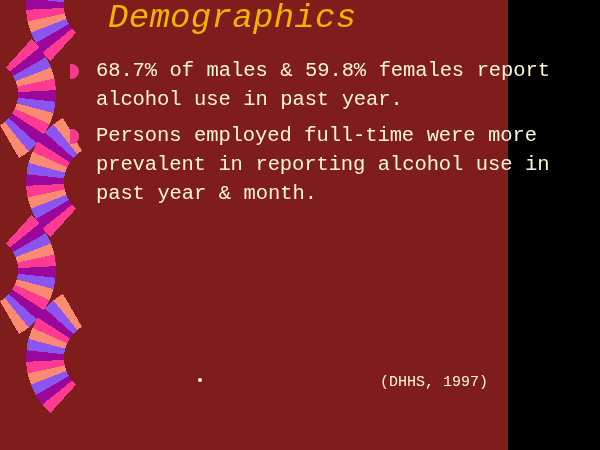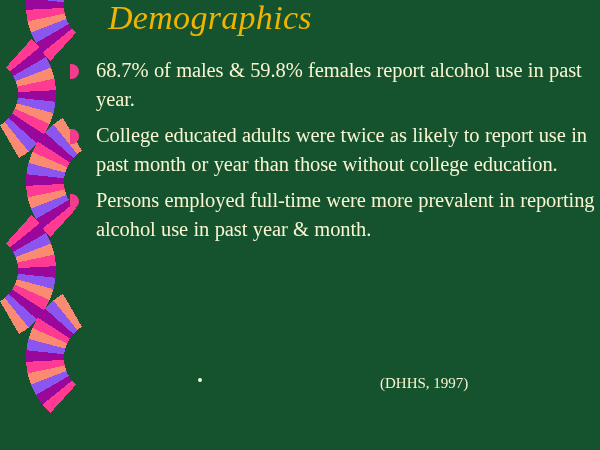--- a/index.html
+++ b/index.html
@@ -6,24 +6,24 @@
 
   html, body {
     width: 600px;
     height: 450px;
     background: #000000;
     overflow: hidden;
   }
 
   #slide {
     position: relative;
-    width: 600px;
+    width: 508px;
     height: 450px;
-    background: #14532d;
-    font-family: Liberation Serif, serif;
+    background: #7f1d1d;
+    font-family: Liberation Mono, monospace;
   }
 
   
   #ribbon-art {
     position: absolute;
     left: 0px;
     top: -4px;
     width: 95px;
     height: 458px;
     pointer-events: none;
@@ -178,24 +178,20 @@
 
     <div class="bullet-row">
       <span class="bullet-marker"></span>
       <span class="bullet-text">68.7% of males &amp; 59.8% females report alcohol use in past year.</span>
     </div>
 
     <div class="bullet-row">
       <span class="bullet-marker"></span>
     </div>
 
-    <div class="bullet-row">
-      <span class="bullet-marker"></span>
-      <span class="bullet-text">College educated adults were twice as likely to report use in past month or year than those without college education.</span>
-    </div>
 
     <div class="bullet-row">
       <span class="bullet-marker"></span>
       <span class="bullet-text">Persons employed full-time were more prevalent in reporting alcohol use in past year &amp; month.</span>
     </div>
 
   </div>
 
   <div id="citation-row">
     <span id="citation-subbullet"></span>

